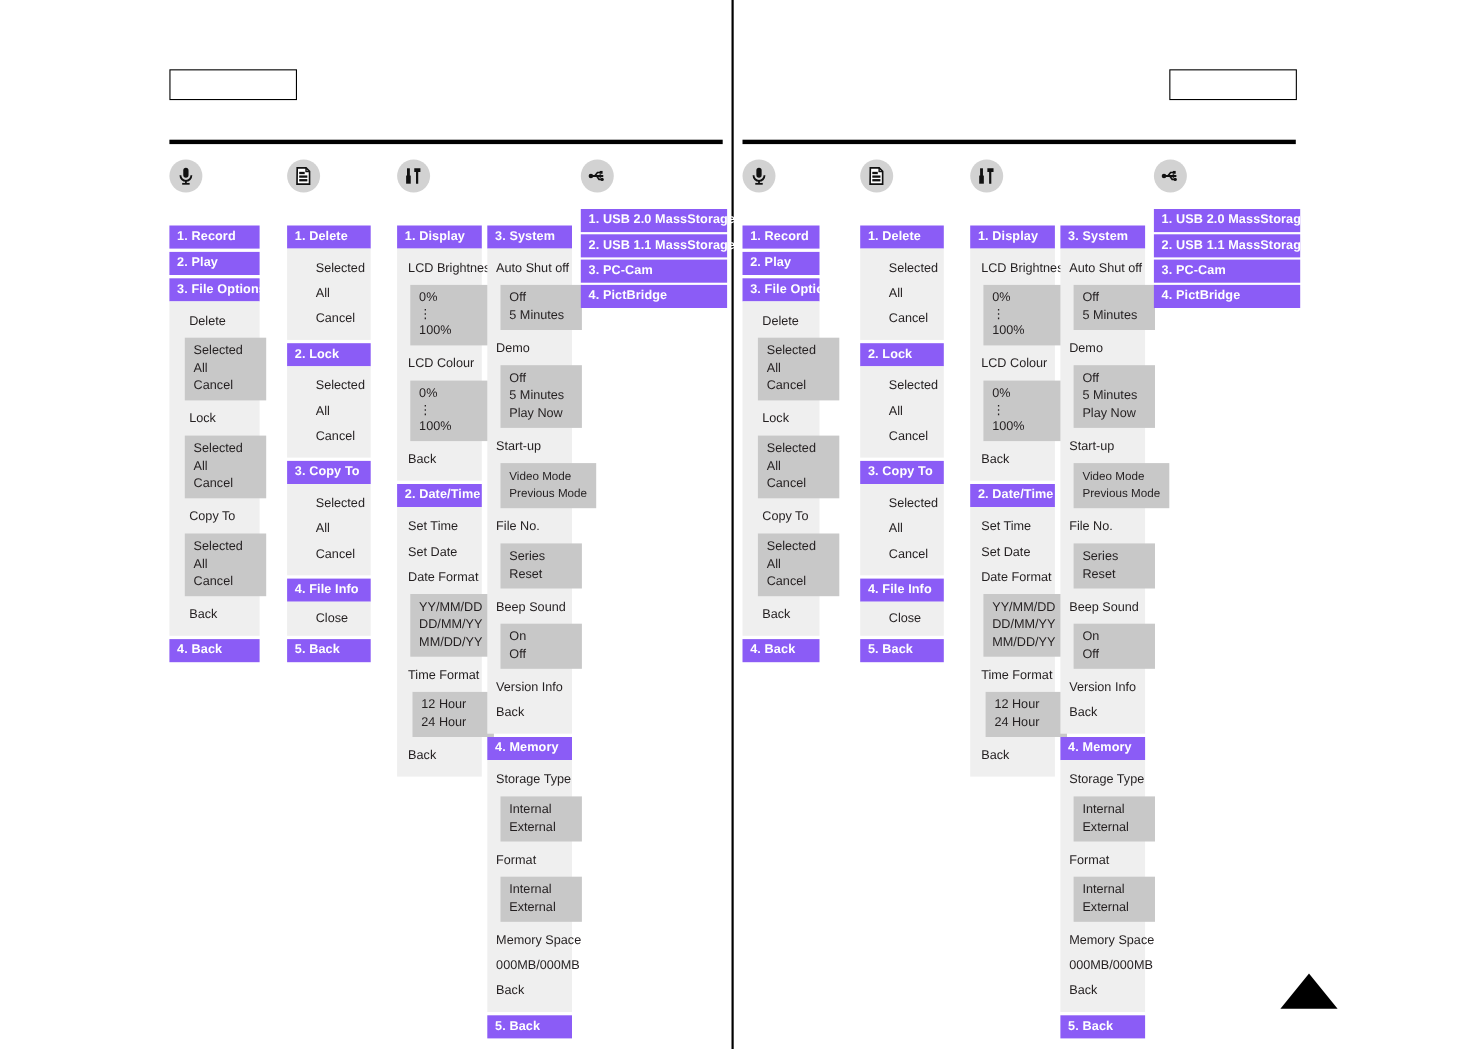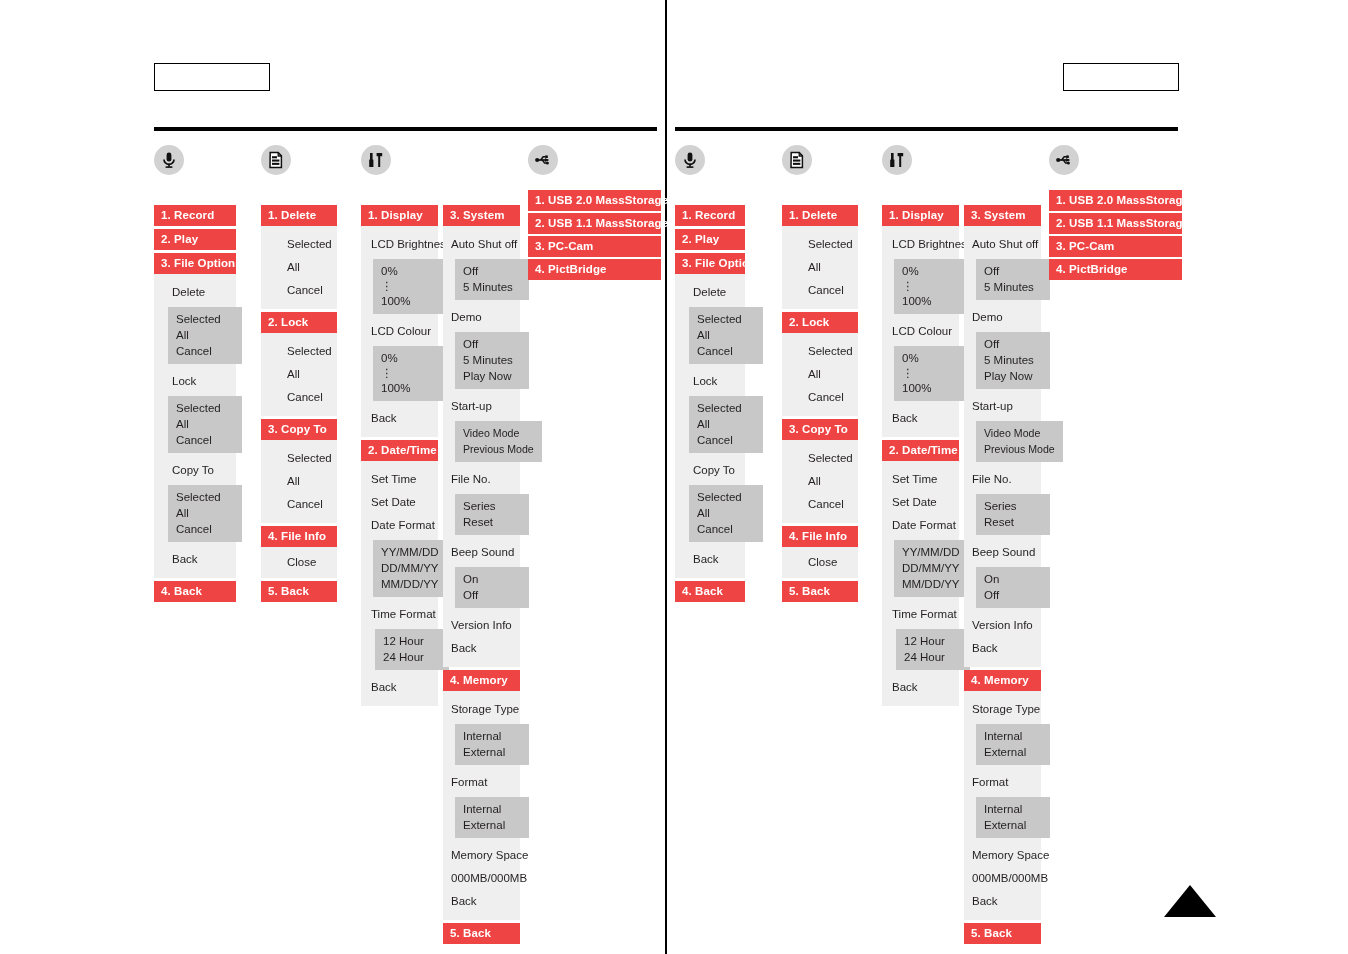--- a/index.html
+++ b/index.html
@@ -69,21 +69,21 @@
     justify-content: center;
   }
   .mode-icon svg { display: block; }
 
   .col-body { position: absolute; top: 60px; left: 0; }
 
   
   .menu-group { margin-bottom: 3px; }
 
   .menu-head {
-    background: #ef4444;
+    background: #8b5cf6;
     color: #ffffff;
     font-size: 11.5px;
     font-weight: bold;
     line-height: 21px;
     height: 21px;
     padding-left: 7px;
     box-sizing: border-box;
     white-space: nowrap;
     letter-spacing: 0.1px;
   }

